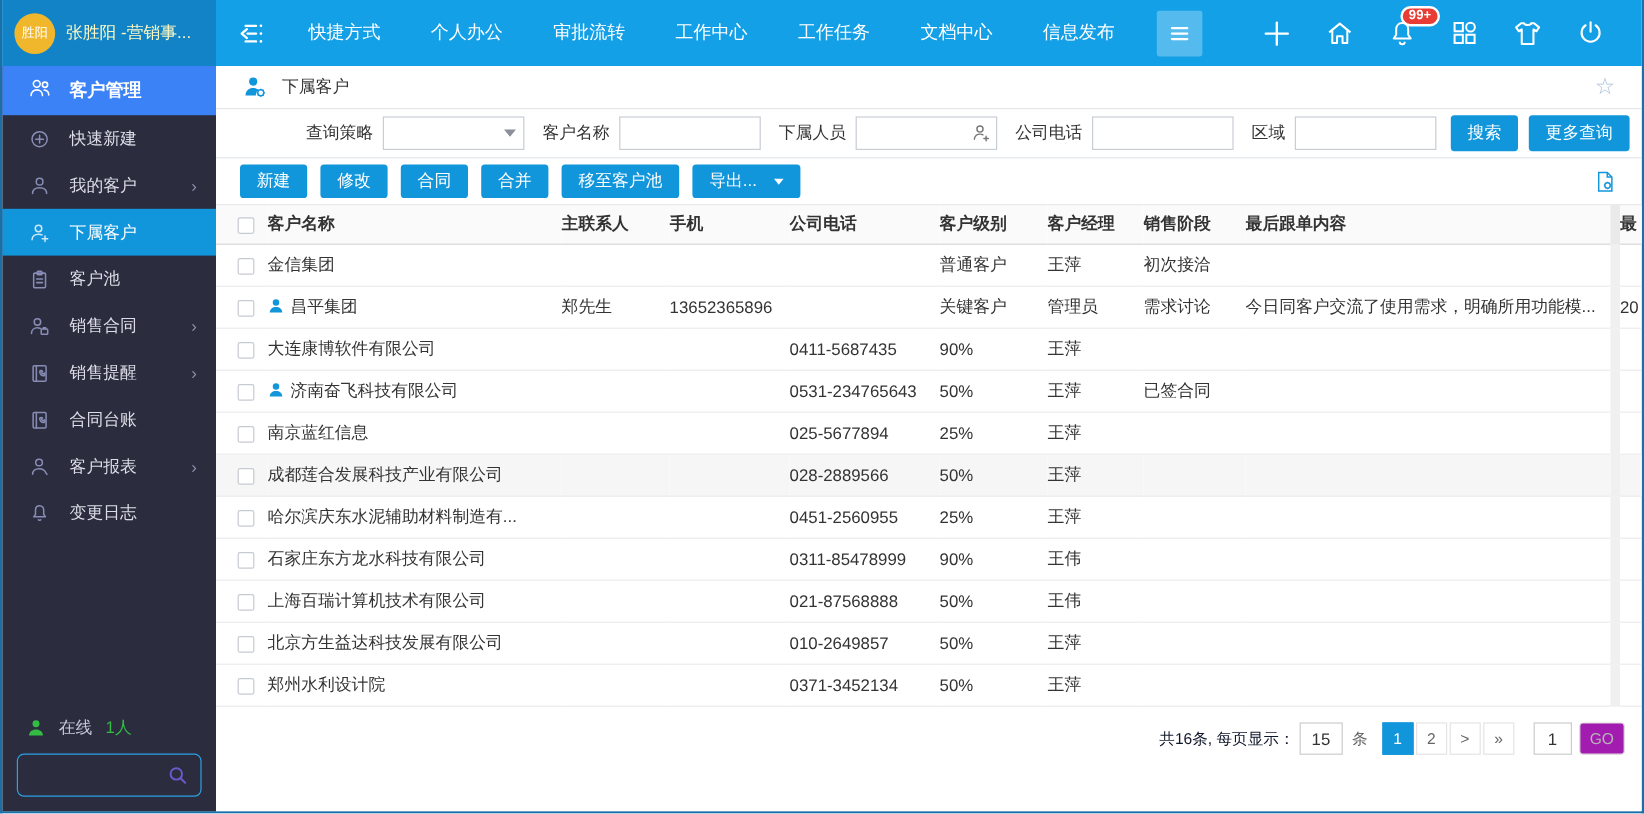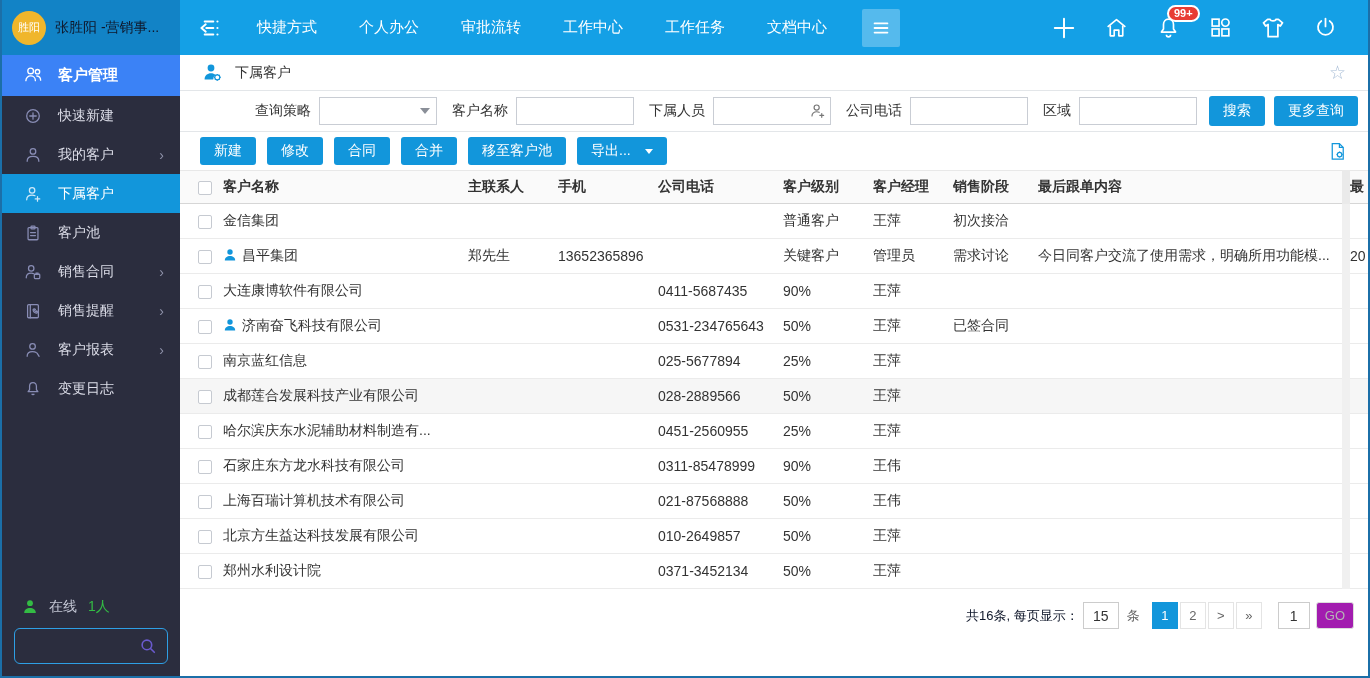--- a/index.html
+++ b/index.html
@@ -6,21 +6,21 @@
   html,body { width:1370px; height:678px; overflow:hidden; background:#fff;
     font-family:"Liberation Sans","DejaVu Sans",sans-serif; }
   .app { width:1370px; height:678px; display:flex; flex-direction:column;
     border-left:2px solid #1b6fa8; border-right:2px solid #1b6fa8; border-bottom:2px solid #1b6fa8; }
 
   
   .topbar { height:55px; flex:0 0 55px; display:flex; background:#14a0e6; }
   .topbar-left { width:178px; flex:0 0 178px; background:#1283c6; display:flex; align-items:center; padding:0 10px; gap:9px; }
   .avatar { width:34px; height:34px; border-radius:50%; background:#f0b62c; color:#fff; font-size:11px;
     display:flex; align-items:center; justify-content:center; flex:0 0 34px; }
-  .username { color:#0f172a; font-size:14px; white-space:nowrap; overflow:hidden; }
+  .username { color:#fef9c3; font-size:14px; white-space:nowrap; overflow:hidden; }
   .topbar-main { flex:1; display:flex; align-items:center; color:#fff; min-width:0; }
   .collapse-btn { margin:0 14px 0 16px; display:flex; cursor:pointer; }
   .nav-item { padding:0 21px; font-size:15px; cursor:pointer; white-space:nowrap; height:55px; display:flex; align-items:center; }
   .menu-toggle { width:38px; height:38px; background:rgba(255,255,255,.28); border-radius:2px;
     display:flex; align-items:center; justify-content:center; margin-left:14px; cursor:pointer; }
   .topbar-icons { margin-left:auto; display:flex; align-items:center; gap:27px; padding-right:30px; }
   .tb-ic { display:flex; cursor:pointer; }
   .bell-wrap { position:relative; }
   .badge { position:absolute; top:-10px; left:11px; background:#e83c34; border:2px solid #fff; border-radius:10px;
     color:#fff; font-size:11px; font-weight:bold; padding:0 5px; height:17px; line-height:13px; display:flex; align-items:center; }
@@ -125,20 +125,21 @@
           <path d="M8 18 H16"></path>
             <circle cx="19.8" cy="18" r="1" fill="#fff" stroke="none"></circle>
         </svg>
       </span>
       <span class="nav-item">快捷方式</span>
       <span class="nav-item">个人办公</span>
       <span class="nav-item">审批流转</span>
       <span class="nav-item">工作中心</span>
       <span class="nav-item">工作任务</span>
       <span class="nav-item">文档中心</span>
+      <span class="nav-item">信息发布</span>
       <span class="menu-toggle">
         <svg width="22" height="22" viewBox="0 0 24 24" stroke="#fff" stroke-width="2" stroke-linecap="round">
           <path d="M5 7 H19 M5 12 H19 M5 17 H19"></path>
         </svg>
       </span>
       <span class="topbar-icons">
         <span class="tb-ic">
           <svg width="26" height="26" viewBox="0 0 24 24" stroke="#fff" stroke-width="1.8" stroke-linecap="round">
             <path d="M12 3.5 V20.5 M3.5 12 H20.5"></path>
           </svg>
@@ -255,20 +256,30 @@
           <svg width="18" height="18" viewBox="0 0 20 20" fill="none" stroke="currentColor" stroke-width="1.4" stroke-linecap="round">
             <rect x="4" y="3" width="12" height="14.5" rx="1.2"></rect>
               <path d="M7 3 V17.5"></path>
             <path d="M10.2 8.2 c0.6-0.8 1.8-0.8 2.4 0 l-0.8 0.9 c0.3 0.8 0.8 1.3 1.6 1.6 l0.9-0.8 c0.8 0.6 0.8 1.8 0 2.4 c-2.4 0.4-4.5-1.7-4.1-4.1 z"></path>
           </svg>
         </span>
         <span>销售提醒</span>
         <span class="sb-arrow">›</span>
       </div>
 
+      <div class="sb-item">
+        <span class="sb-ic">
+          <svg width="18" height="18" viewBox="0 0 20 20" fill="none" stroke="currentColor" stroke-width="1.4" stroke-linecap="round">
+            <rect x="4" y="3" width="12" height="14.5" rx="1.2"></rect>
+              <path d="M7 3 V17.5"></path>
+            <path d="M10.2 8.2 c0.6-0.8 1.8-0.8 2.4 0 l-0.8 0.9 c0.3 0.8 0.8 1.3 1.6 1.6 l0.9-0.8 c0.8 0.6 0.8 1.8 0 2.4 c-2.4 0.4-4.5-1.7-4.1-4.1 z"></path>
+          </svg>
+        </span>
+        <span>合同台账</span>
+      </div>
 
       <div class="sb-item">
         <span class="sb-ic">
           <svg width="18" height="18" viewBox="0 0 20 20" fill="none" stroke="currentColor" stroke-width="1.4" stroke-linecap="round">
             <circle cx="9.5" cy="6" r="3.1"></circle>
               <path d="M3.5 17 c0-3.5 2.7-5.3 6-5.3 1.6 0 3 0.4 4.1 1.2"></path>
             <path d="M14.5 13.5 L16.8 17"></path>
           </svg>
         </span>
         <span>客户报表</span>

